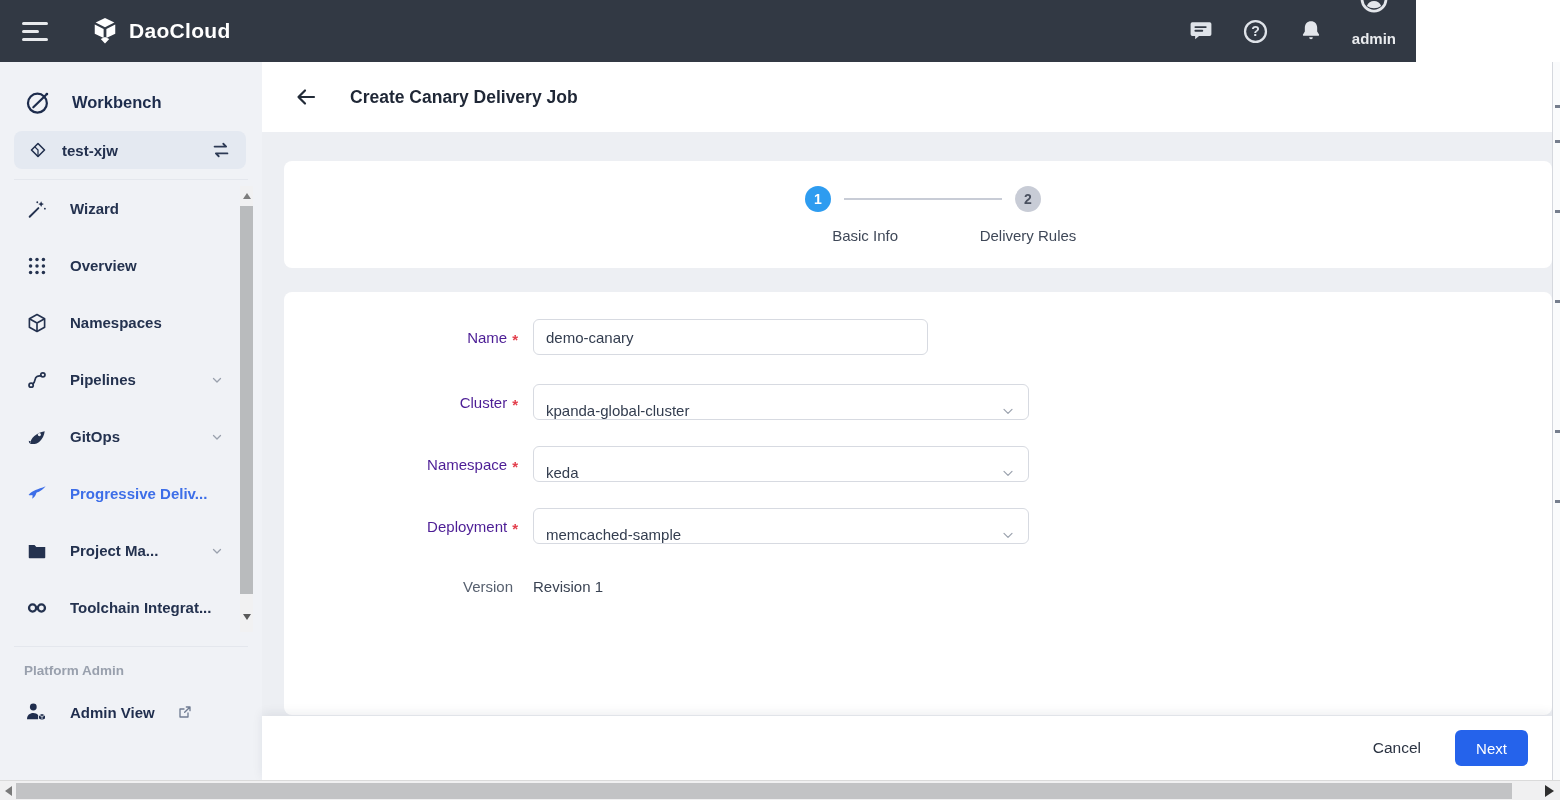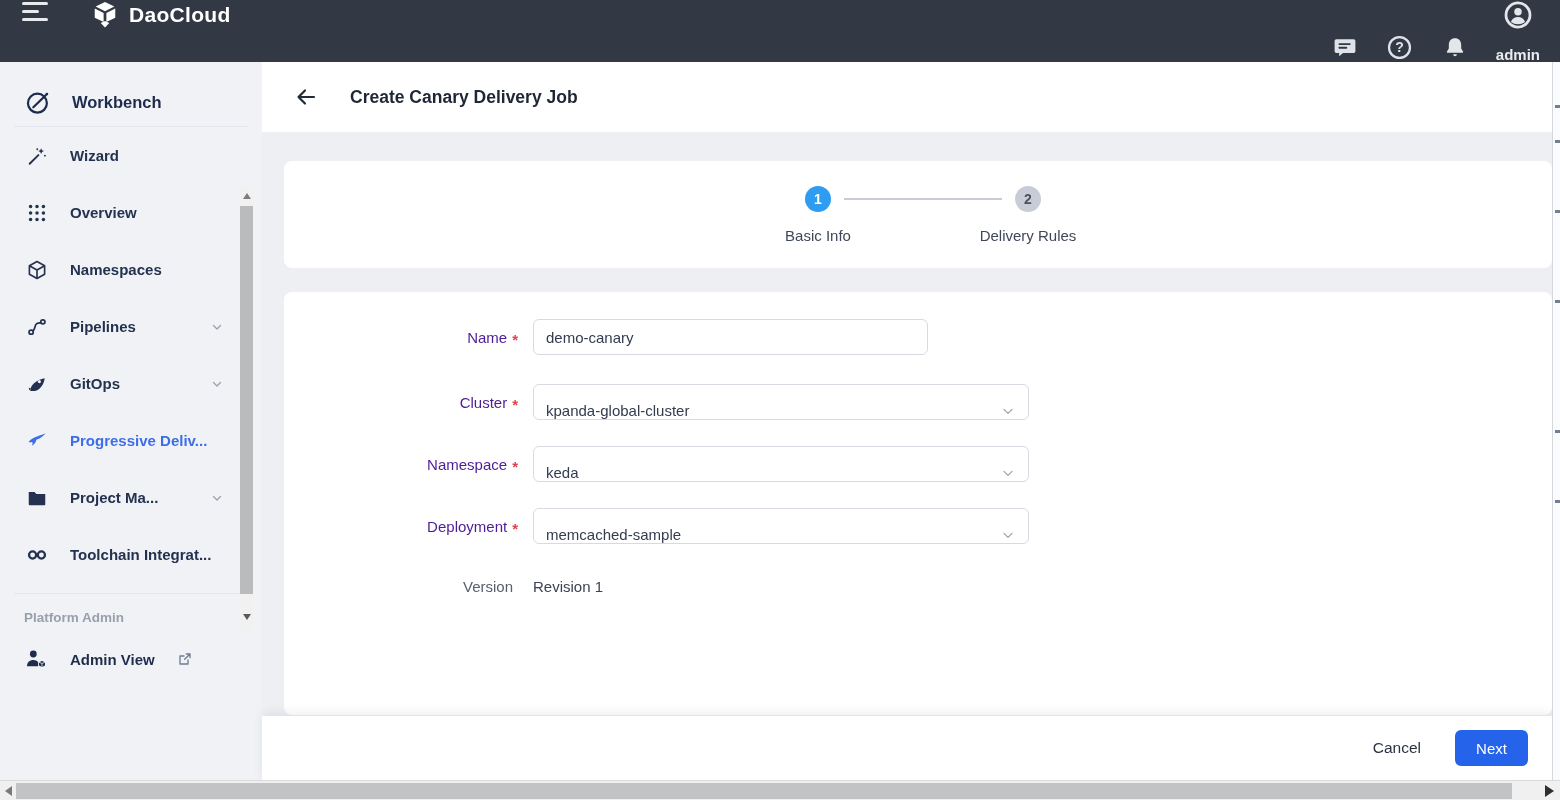--- a/index.html
+++ b/index.html
@@ -2,21 +2,21 @@
 <html><head>
 <meta charset="utf-8">
 <title>Create Canary Delivery Job</title>
 <style>
   * { box-sizing: border-box; margin: 0; padding: 0; }
   html,body { width:1560px; height:800px; overflow:hidden; }
   body { font-family:"Liberation Sans", sans-serif; background:#fff; position:relative; color:#22304e; }
   svg { display:block; }
 
   
-  #topbar { position:absolute; top:0; left:0; width:1560px; height:62px; background:#323944; display:flex; align-items:flex-start; }
+  #topbar { position:absolute; top:0; left:0; width:1416px; height:62px; background:#323944; display:flex; align-items:center; }
   .hamburger { margin-left:22px; width:28px; height:22px; display:flex; flex-direction:column; justify-content:center; gap:5px; cursor:pointer; }
   .hamburger i { display:block; height:3px; border-radius:2px; background:#e8eaed; }
   .hamburger i:nth-child(1){ width:26px; } .hamburger i:nth-child(2){ width:17px; } .hamburger i:nth-child(3){ width:26px; }
   .brand { display:flex; align-items:center; margin-left:40px; gap:9px; }
   .brand-text { color:#fff; font-size:21px; font-weight:800; letter-spacing:.3px; }
   .topbar-right { margin-left:auto; margin-right:20px; display:flex; align-items:center; gap:27px; }
   .tb-icon { width:28px; height:28px; display:flex; align-items:center; justify-content:center; cursor:pointer; }
   .user-chip { display:flex; align-items:center; gap:16px; cursor:pointer;flex-direction:column; }
   .user-name { color:#e9ebee; font-size:15px; font-weight:600; }
 
@@ -142,20 +142,35 @@
     <span>
       <svg width="28" height="28" viewBox="0 0 24 24" fill="none" stroke="#1d2c4c" stroke-width="1.9" stroke-linecap="round">
         <circle cx="11.5" cy="13" r="8.1"></circle>
         <path d="M8 16.5 L18.6 6.2"></path>
         <circle cx="19.6" cy="5.2" r="1.2" fill="#1d2c4c" stroke="none"></circle>
       </svg>
     </span>
     <span class="wb-title">Workbench</span>
   </div>
 
+  <div class="workspace-pill">
+    <span>
+      <svg width="20" height="20" viewBox="0 0 24 24" fill="none" stroke="#22304e" stroke-width="1.9" stroke-linejoin="round">
+        <path d="M12 4.2 L19.8 12 L12 19.8 L4.2 12 Z"></path>
+        <path d="M8.2 8.2 L12 12 L12 19.8" stroke-width="1.5"></path>
+      </svg>
+    </span>
+    <span class="workspace-name">test-xjw</span>
+    <span>
+      <svg width="22" height="22" viewBox="0 0 24 24" fill="none" stroke="#2c3a55" stroke-width="2" stroke-linecap="round" stroke-linejoin="round">
+        <path d="M5 8.3h12.6l-3.1-3.1"></path>
+          <path d="M19 15.7H6.4l3.1 3.1"></path>
+      </svg>
+    </span>
+  </div>
 
   <div class="sb-divider"></div>
 
   <div class="nav-item">
     <span class="nv-icon">
       <svg width="22" height="22" viewBox="0 0 24 24" fill="none" stroke="currentColor" stroke-width="2.1" stroke-linecap="round">
         <path d="M4 20.5 L13.5 11"></path>
         <path d="M16.5 3.5 l1 2.1 2.1 1 -2.1 1 -1 2.1 -1-2.1 -2.1-1 2.1-1 z" fill="currentColor" stroke="none"></path>
         <circle cx="20.6" cy="11.6" r="1" fill="currentColor" stroke="none"></circle>
         <circle cx="12.3" cy="4.6" r="1" fill="currentColor" stroke="none"></circle>
@@ -291,21 +306,21 @@
         <path d="M20 12H4.5M11 5.5L4.5 12l6.5 6.5"></path>
       </svg>
     </span>
     <span class="page-title">Create Canary Delivery Job</span>
   </div>
 
   <section class="card card-steps">
     <div class="step-circle active" style="left:521px; top:25px;">1</div>
     <div class="step-line" style="left:560px; top:37px; width:158px;"></div>
     <div class="step-circle pending" style="left:731px; top:25px;">2</div>
-    <div class="step-label" style="left:454px; top:66px; width:160px;">Basic Info</div>
+    <div class="step-label" style="left:454px; top:66px; width:160px;text-align:right;">Basic Info</div>
     <div class="step-label" style="left:644px; top:66px; width:200px;">Delivery Rules</div>
   </section>
 
   <section class="card card-form">
     <div class="form-row">
       <div class="label-cell">
         <span class="field-label">Name</span>
         <span class="req">*</span>
       </div>
       <input class="text-input" type="text" value="demo-canary" style="">

